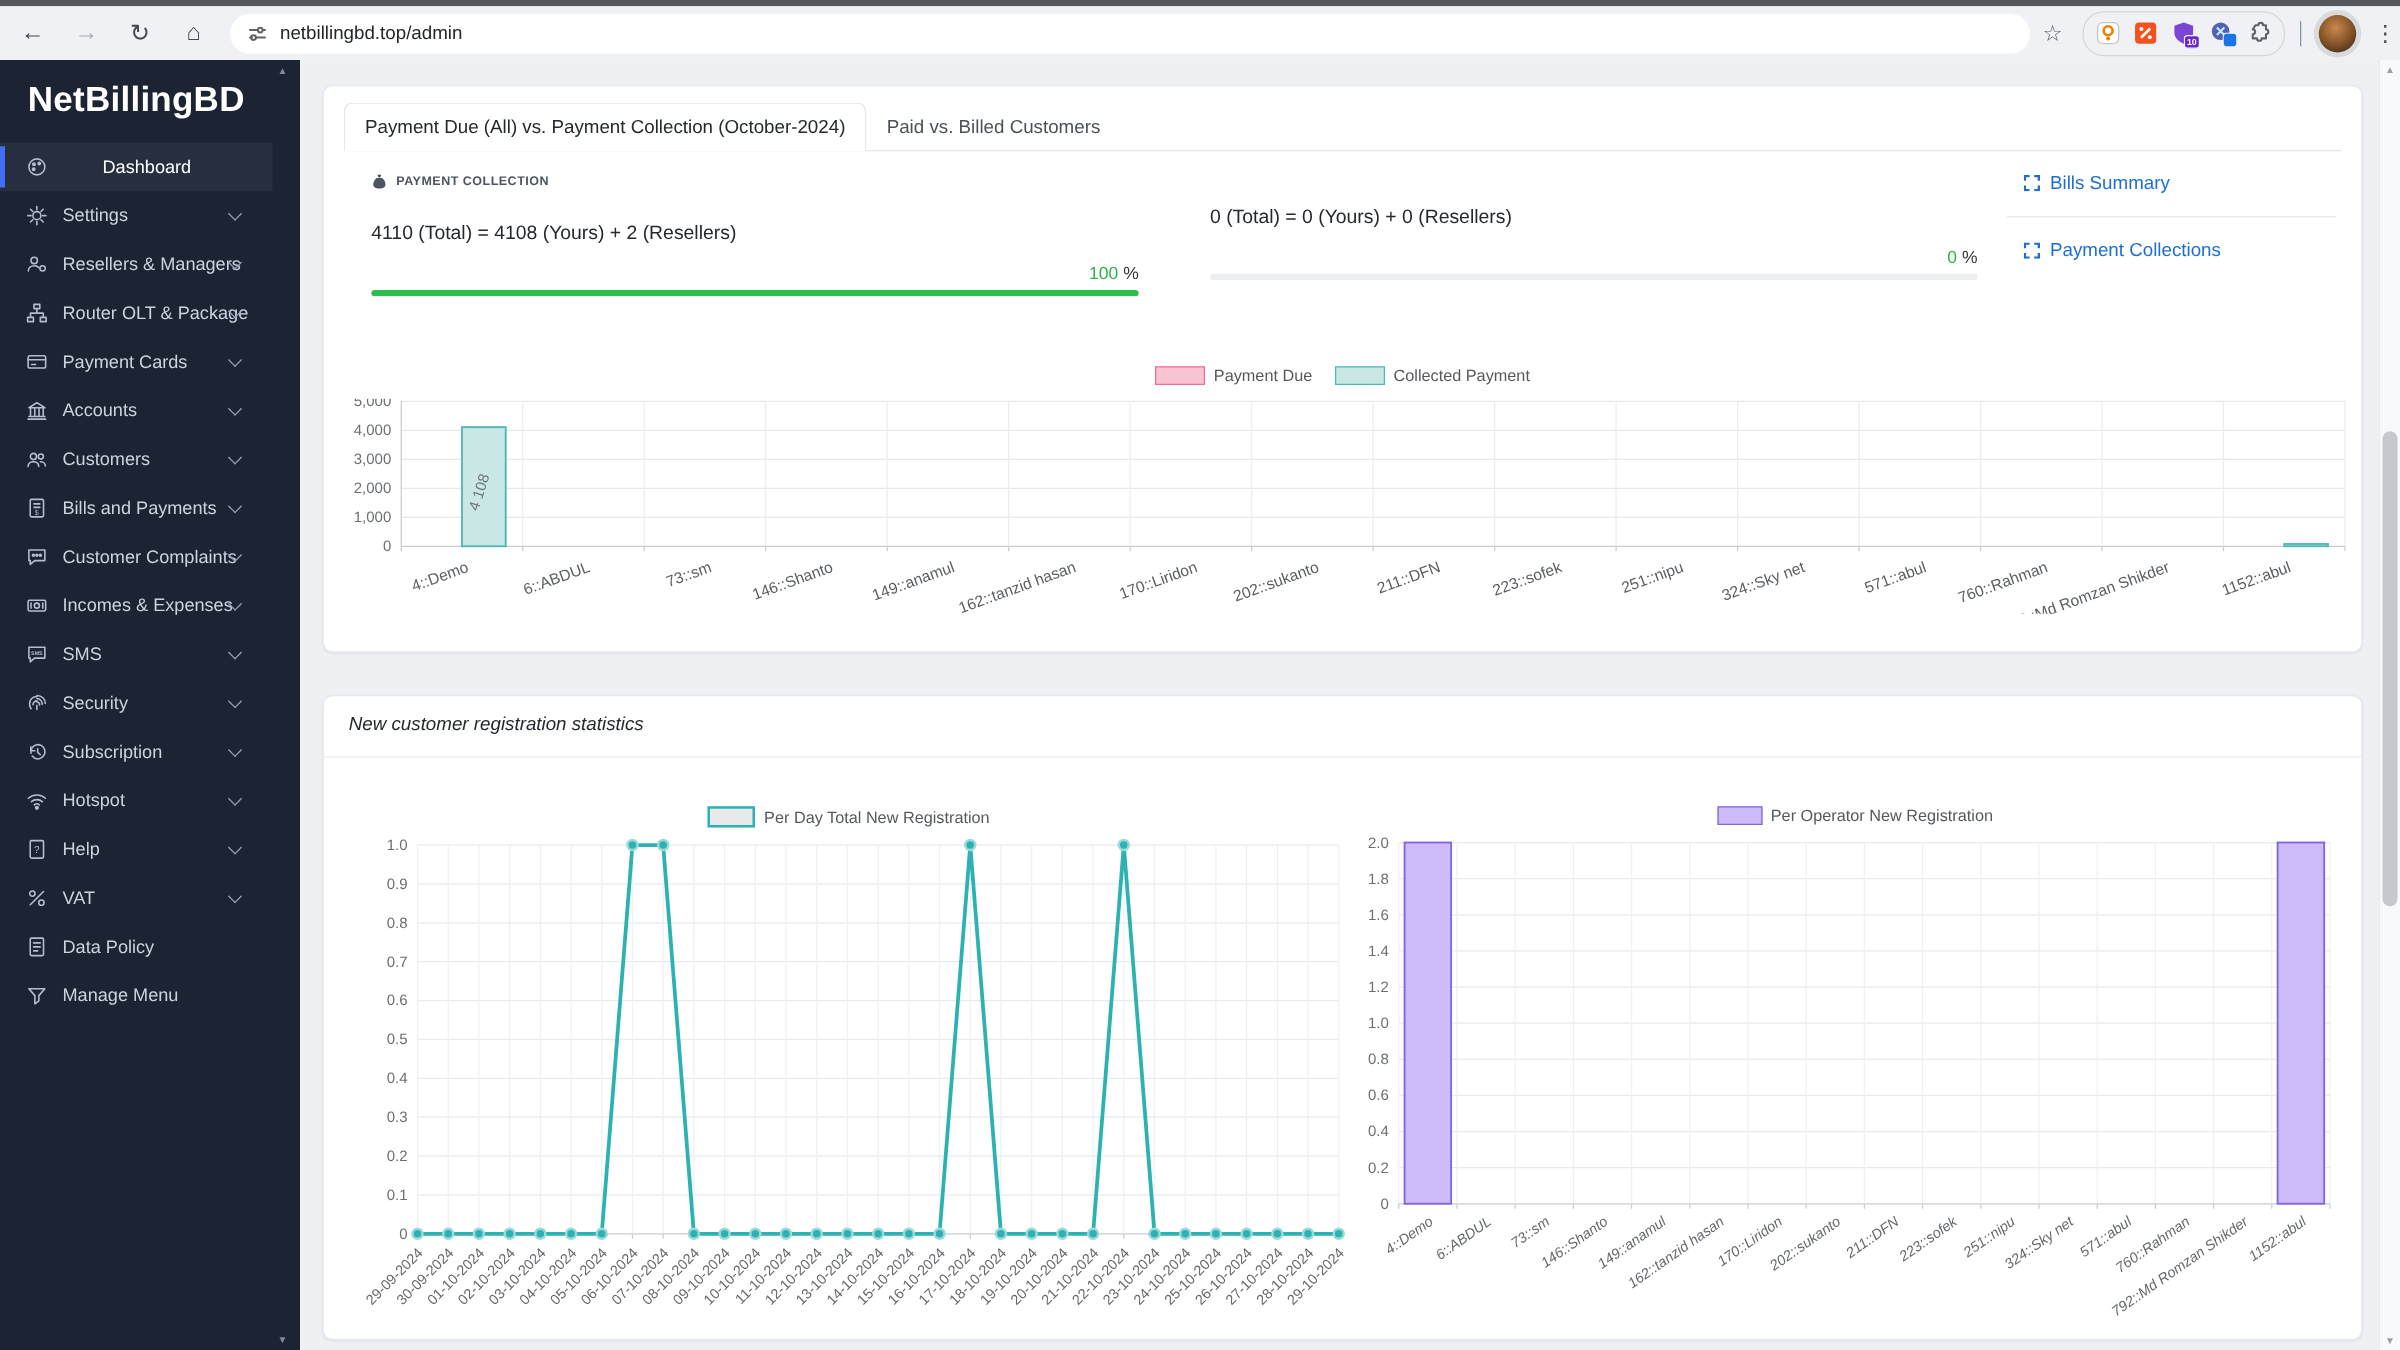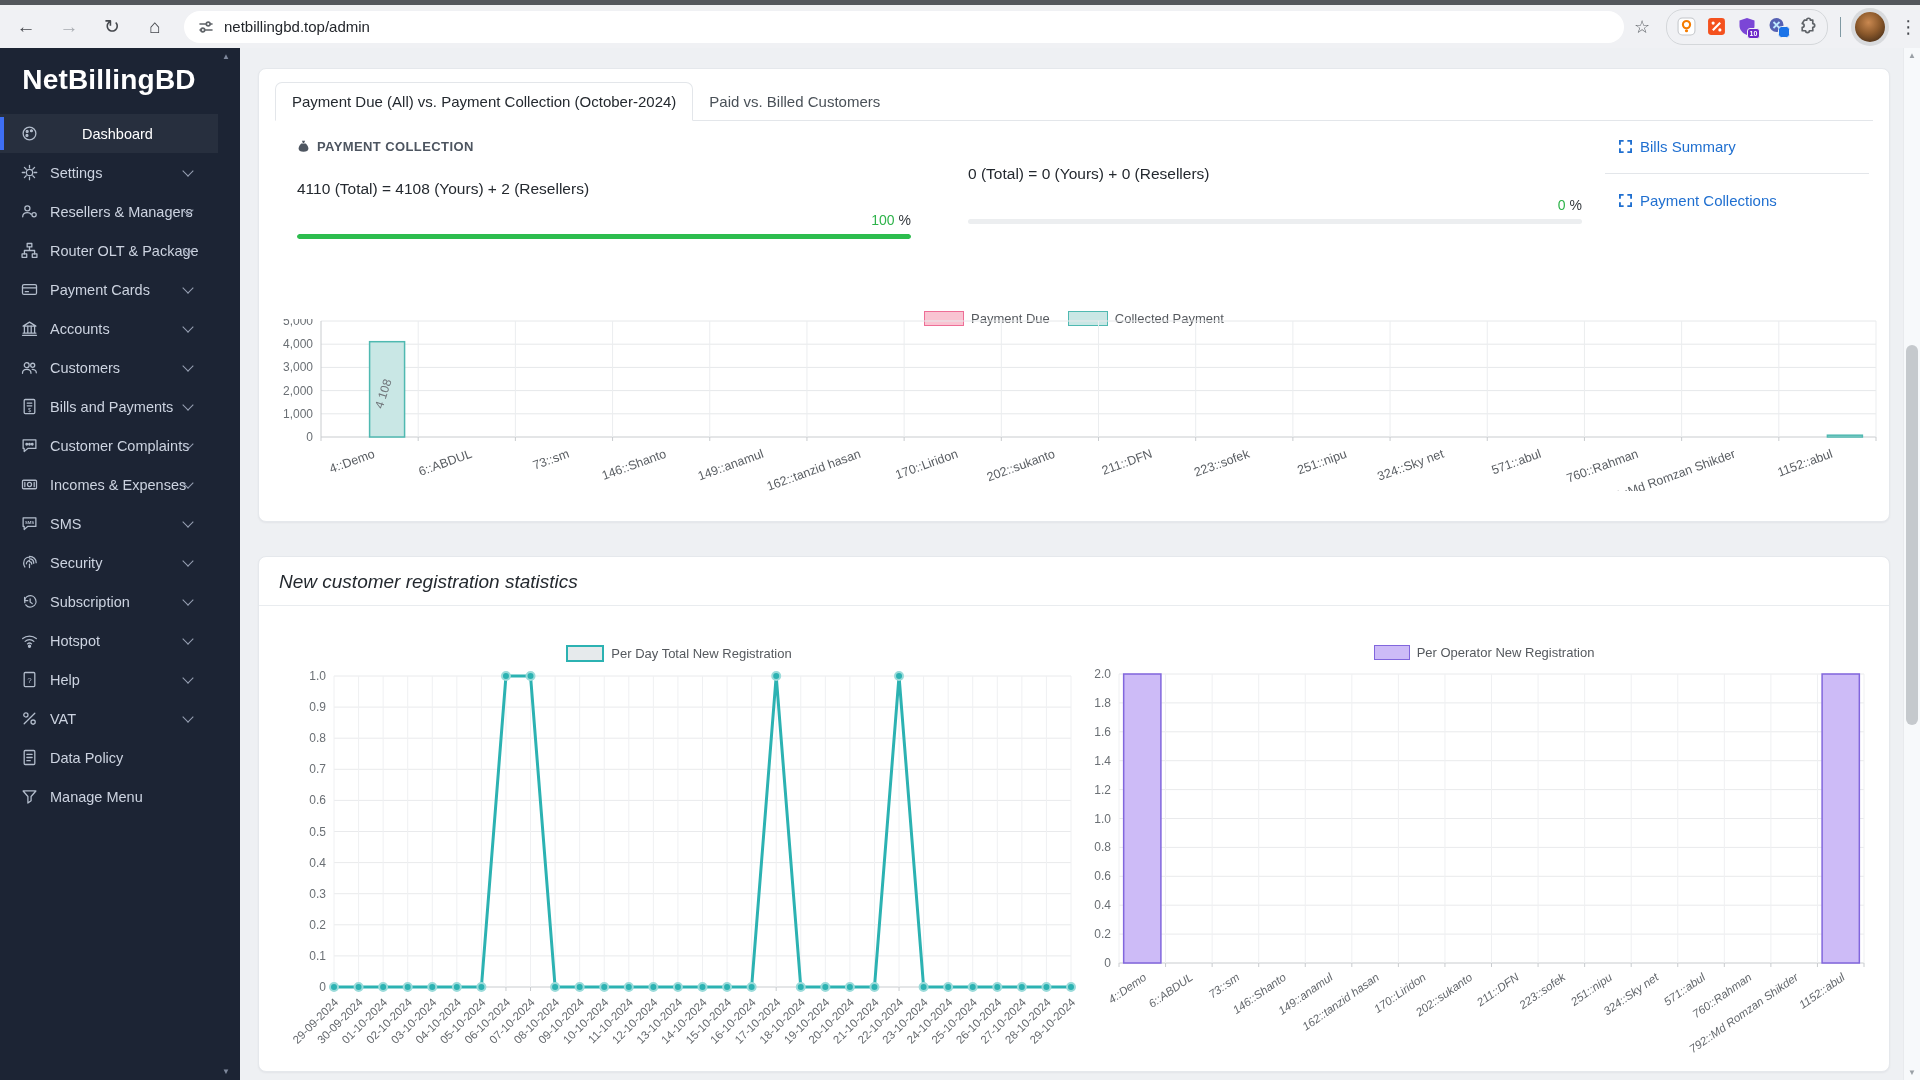--- a/index.html
+++ b/index.html
@@ -49,41 +49,41 @@
   #card2{left:18px;top:508px;width:1630px;height:514px;}
 
   .tabbar{position:absolute;left:16px;right:16px;top:10px;height:41px;border-bottom:1px solid #e3e6ea;
           display:flex;align-items:flex-end;}
   .tab{padding:10px 16px;font-size:15px;color:#4a5158;cursor:pointer;white-space:nowrap;}
   .tab.active{background:#fff;border:1px solid #e3e6ea;border-bottom-color:#fff;
               border-radius:7px 7px 0 0;margin-bottom:-1px;color:#24292f;}
 
   .stat{position:absolute;top:70px;width:614px;}
   .stat-a{left:38px;} .stat-b{left:709px;}
-  .stat-label{display:flex;align-items:center;gap:7px;font-size:13px;font-weight:bold;
+  .stat-label{display:flex;align-items:center;gap:7px;font-size:10px;font-weight:bold;
               color:#4d5560;letter-spacing:.4px;}
   .stat-summary{margin-top:26px;font-size:15.5px;color:#24292f;}
   .pct{text-align:right;margin-top:14px;font-size:14px;color:#33383d;}
   .pct b{color:#2eb34a;font-weight:normal;}
   .pbar{margin-top:6px;height:5px;border-radius:3px;background:#eceef0;overflow:hidden;}
   .pbar i{display:block;height:100%;border-radius:3px;background:#2dbd4e;}
 
   .links{position:absolute;right:20px;top:60px;width:250px;}
   .link{display:flex;align-items:center;gap:8px;color:#1f6fd0;font-size:15px;padding:9px 0;cursor:pointer;}
   .links hr{border:none;border-top:1px solid #e3e6ea;margin:9px 0 9px -14px;}
 
   .legend{display:flex;justify-content:center;align-items:center;gap:18px;
           font-size:13px;color:#55595e;}
   .legend .item{display:flex;align-items:center;cursor:pointer;}
   .sw{width:38px;height:13px;display:inline-block;margin-right:7px;}
-  #legend1{position:absolute;left:0;right:0;top:224px;margin-top:18px;}
+  #legend1{position:absolute;left:0;right:0;top:224px;}
 
   #chart1{position:absolute;left:5px;top:250px;}
 
-  .c2-title{position:absolute;left:20px;top:14px;font-style:italic;font-size:19px;color:#24292f;}
+  .c2-title{position:absolute;left:20px;top:14px;font-style:italic;font-size:15px;color:#24292f;}
   .c2-border{position:absolute;left:0;right:0;top:48px;border-top:1px solid #e9ecef;}
   .chart-box{position:absolute;top:80px;}
   #chart-day{left:20px;width:800px;height:430px;}
   #chart-op{left:830px;width:790px;height:430px;}
   .chart-box .legend{margin-top:8px;}
   .chart-box svg{display:block;margin-top:6px;}
 
   
   .vscroll{position:absolute;right:0;top:48px;width:16px;bottom:0;background:#f7f9fb;
            border-left:1px solid #e8eaed;}

